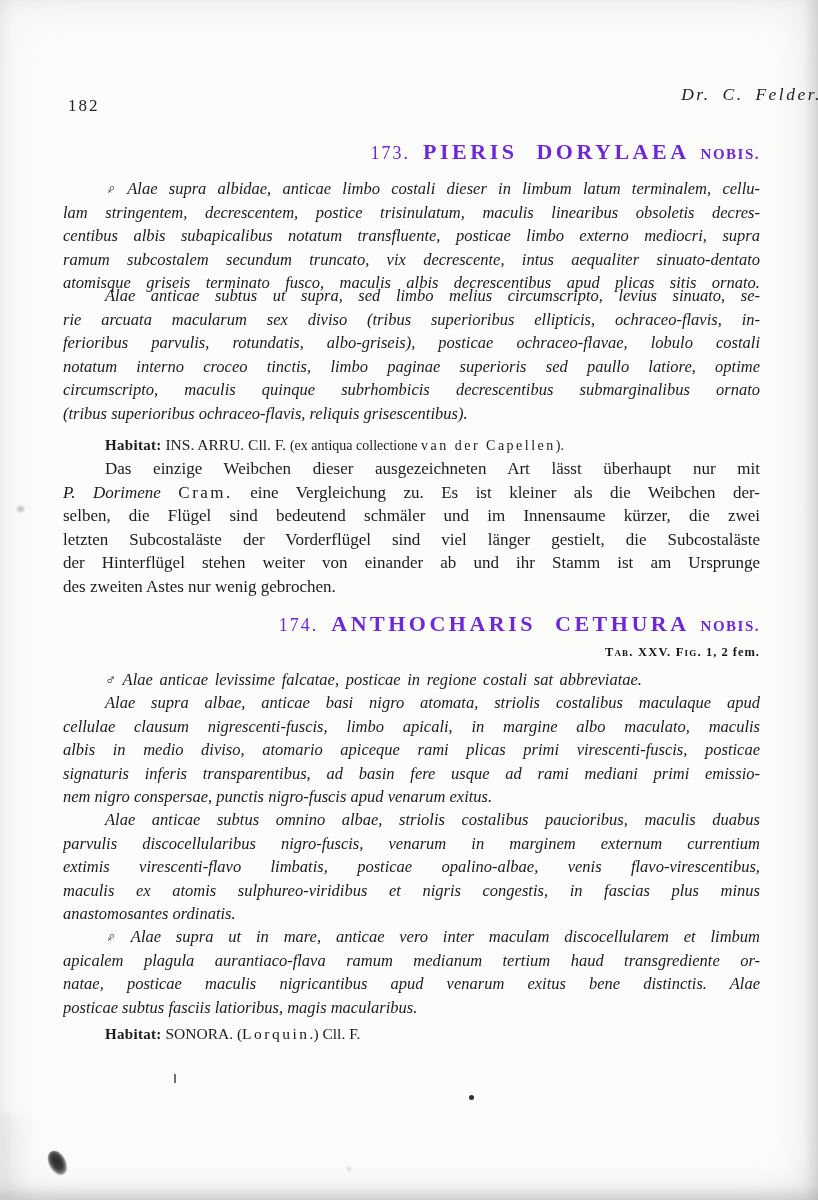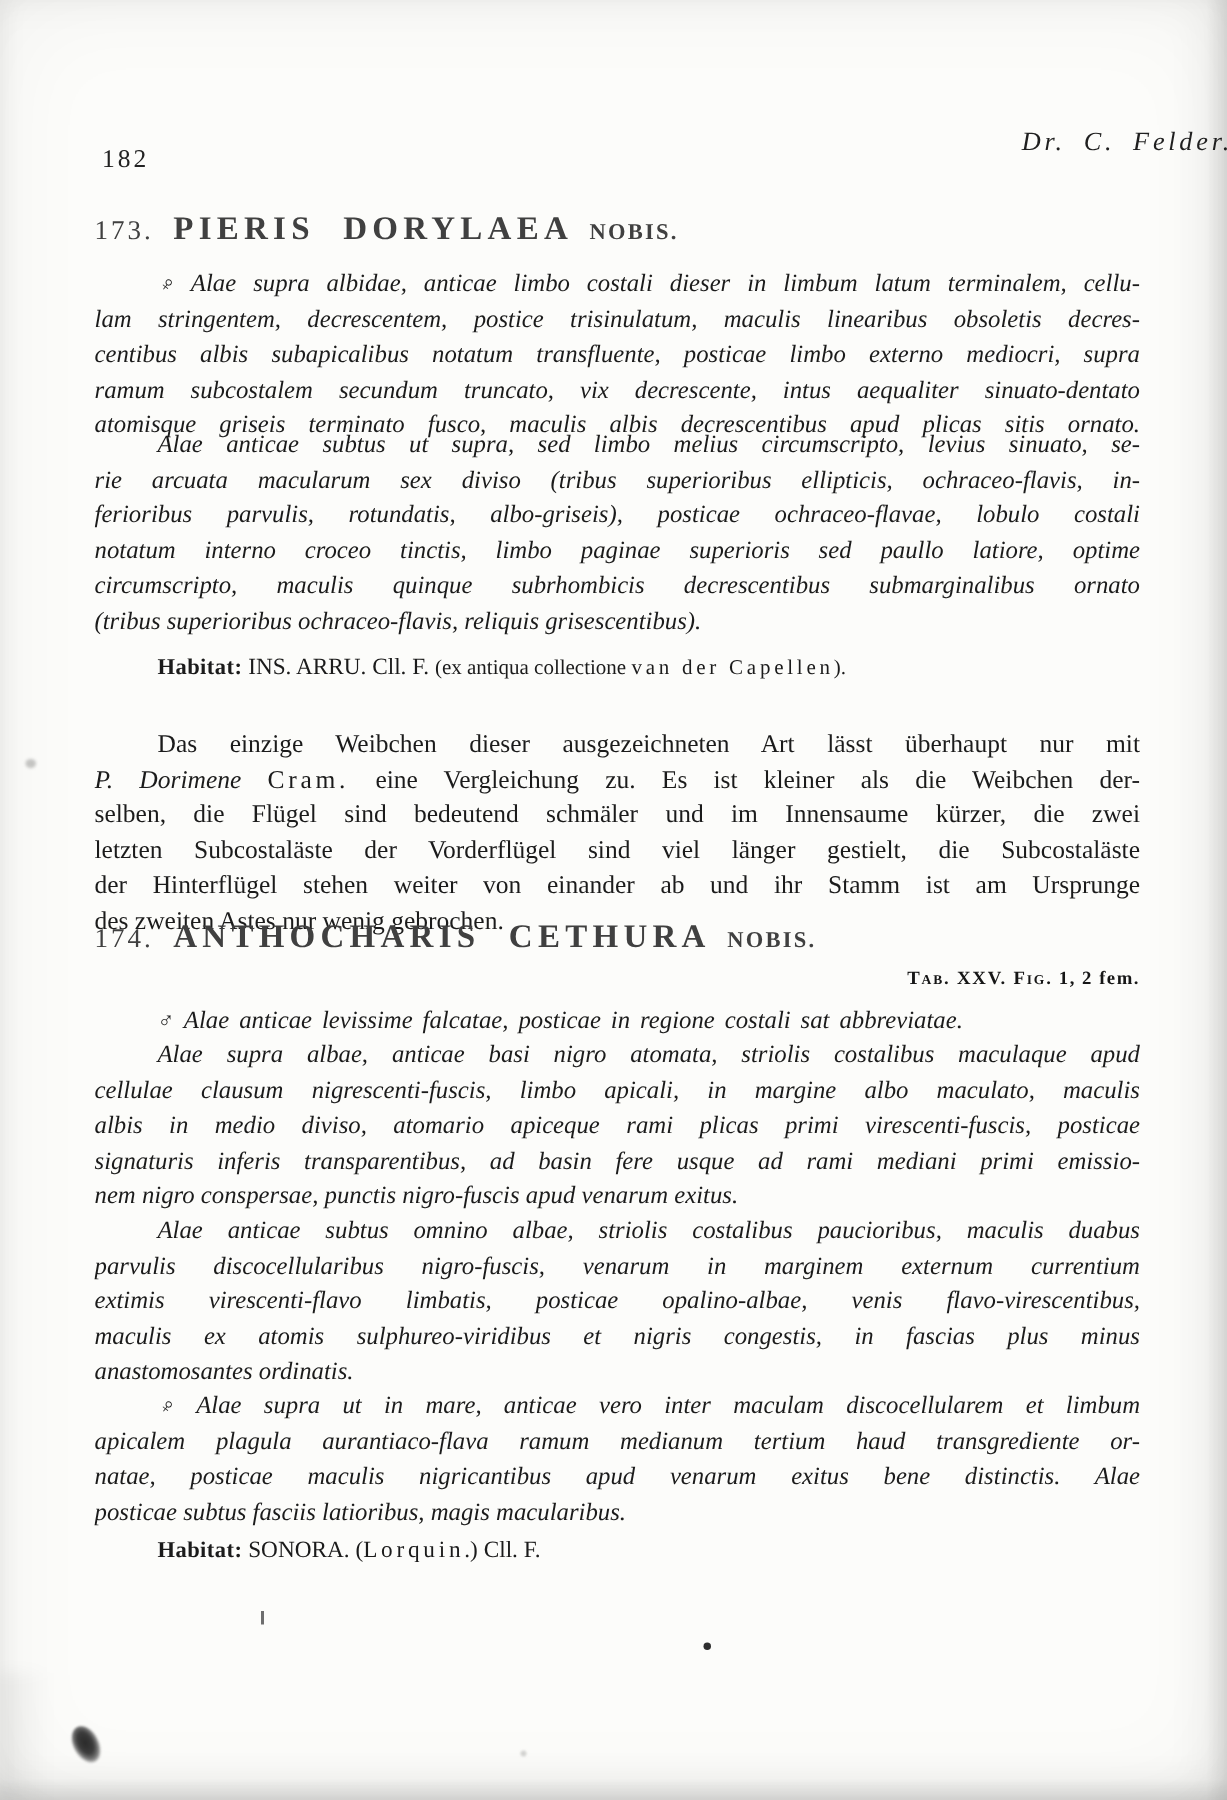--- a/index.html
+++ b/index.html
@@ -21,22 +21,22 @@
   .pagenum{
     position:absolute;left:68px;top:96px;
     font-size:17px;letter-spacing:2px;color:#222;
   }
   .runhead{
     position:absolute;left:4px;top:84px;width:818px;
     text-align:right;font-style:italic;font-size:17.5px;
     letter-spacing:2.5px;word-spacing:5px;color:#1f1f1f;
   }
   .heading{
-    position:absolute;left:63px;width:697px;text-align:left;
-    white-space:nowrap;color:#404040;font-family:Liberation Serif, serif;
+    position:absolute;left:63px;width:697px;text-align:right;
+    white-space:nowrap;color:#6d28d9;font-family:Liberation Serif, serif;
   }
   .h173{top:139px;}
   .h174{top:611px;}
   .hnum{font-size:18px;letter-spacing:2px;margin-right:13px;}
   .hname{font-size:22px;font-weight:bold;letter-spacing:3.5px;word-spacing:10px;}
   .hattr{font-size:15px;font-weight:bold;letter-spacing:1.5px;margin-left:11px;}
   .tabline{
     position:absolute;left:63px;top:645px;width:697px;text-align:right;
     font-size:12.5px;font-weight:bold;letter-spacing:1px;color:#161616;
   }
@@ -59,21 +59,21 @@
     position:absolute;left:63px;width:697px;height:23.5px;line-height:23.5px;
     padding-left:42px;box-sizing:border-box;white-space:nowrap;
     font-size:15.5px;
   }
   .hab1{top:433px;}
   .hab2{top:1022px;}
   .hablabel{font-weight:bold;font-size:15px;letter-spacing:0.3px;}
   .habsmall{font-size:14px;}
   .spaced{letter-spacing:2.5px;}
   .it{font-style:italic;}
-  .disc{top:484px;}
+  .disc{top:457px;}
   
   .art{position:absolute;pointer-events:none;}
   .blot{
     left:49px;top:1150px;width:17px;height:26px;border-radius:50%;
     background:radial-gradient(ellipse at 50% 45%, #191919 0%, #2c2c2c 38%, #6a6a6a 58%, rgba(120,120,120,0) 78%);
     transform:rotate(-28deg);filter:blur(0.7px);opacity:0.92;
   }
   .dot1{left:469px;top:1095px;width:5px;height:5px;border-radius:50%;background:#2e2e2e;filter:blur(0.3px);}
   .tick1{left:174px;top:1074px;width:2px;height:9px;background:#6e6e6e;filter:blur(0.4px);}
   .speck1{left:17px;top:506px;width:7px;height:6px;border-radius:50%;background:#c4c4c2;filter:blur(1px);}

